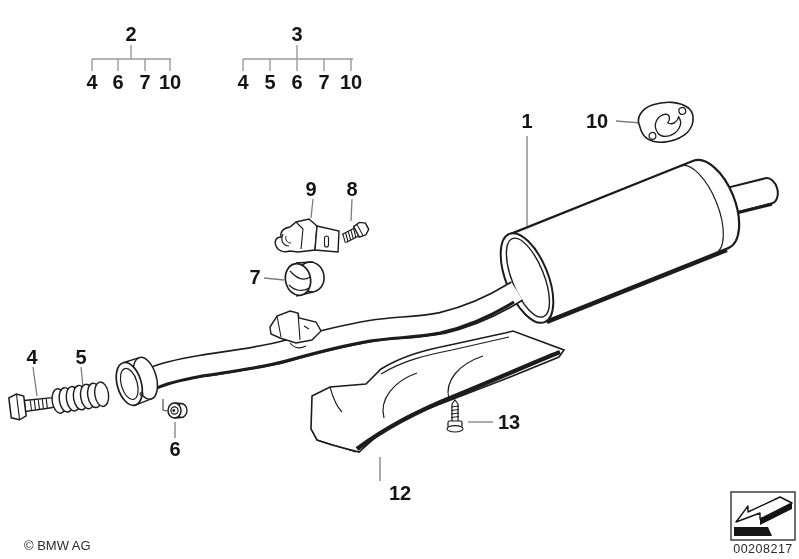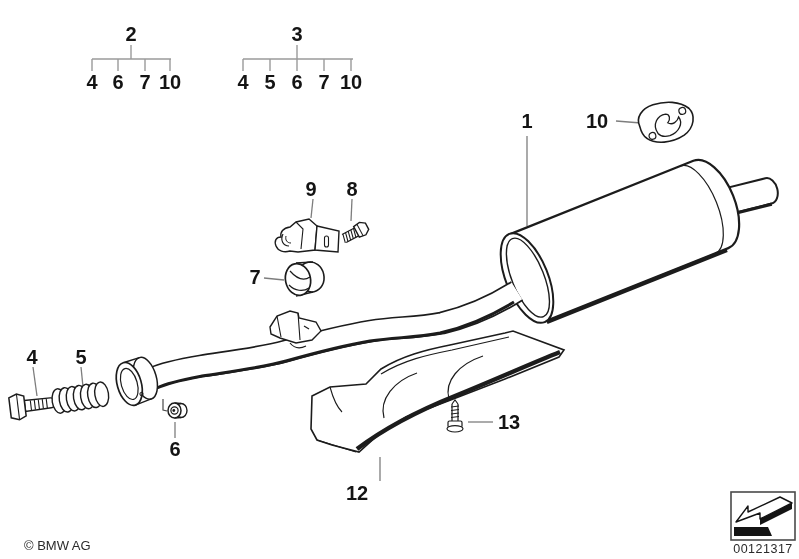--- a/index.html
+++ b/index.html
@@ -194,18 +194,18 @@
 
   <div class="num" style="left:527px;top:121px">1</div>
   <div class="num" style="left:597px;top:121px">10</div>
   <div class="num" style="left:311px;top:189px">9</div>
   <div class="num" style="left:352px;top:189px">8</div>
   <div class="num" style="left:255px;top:277px">7</div>
   <div class="num" style="left:32px;top:357px">4</div>
   <div class="num" style="left:81px;top:357px">5</div>
   <div class="num" style="left:175px;top:449px">6</div>
   <div class="num" style="left:509px;top:422px">13</div>
-  <div class="num" style="left:357px;top:493px">12</div>
+  <div class="num" style="left:400px;top:493px">12</div>
 
   <div class="copyright">© BMW AG</div>
-  <div class="stamp-number">00121317</div>
+  <div class="stamp-number">00208217</div>
 
 </div>
 
 </body></html>

